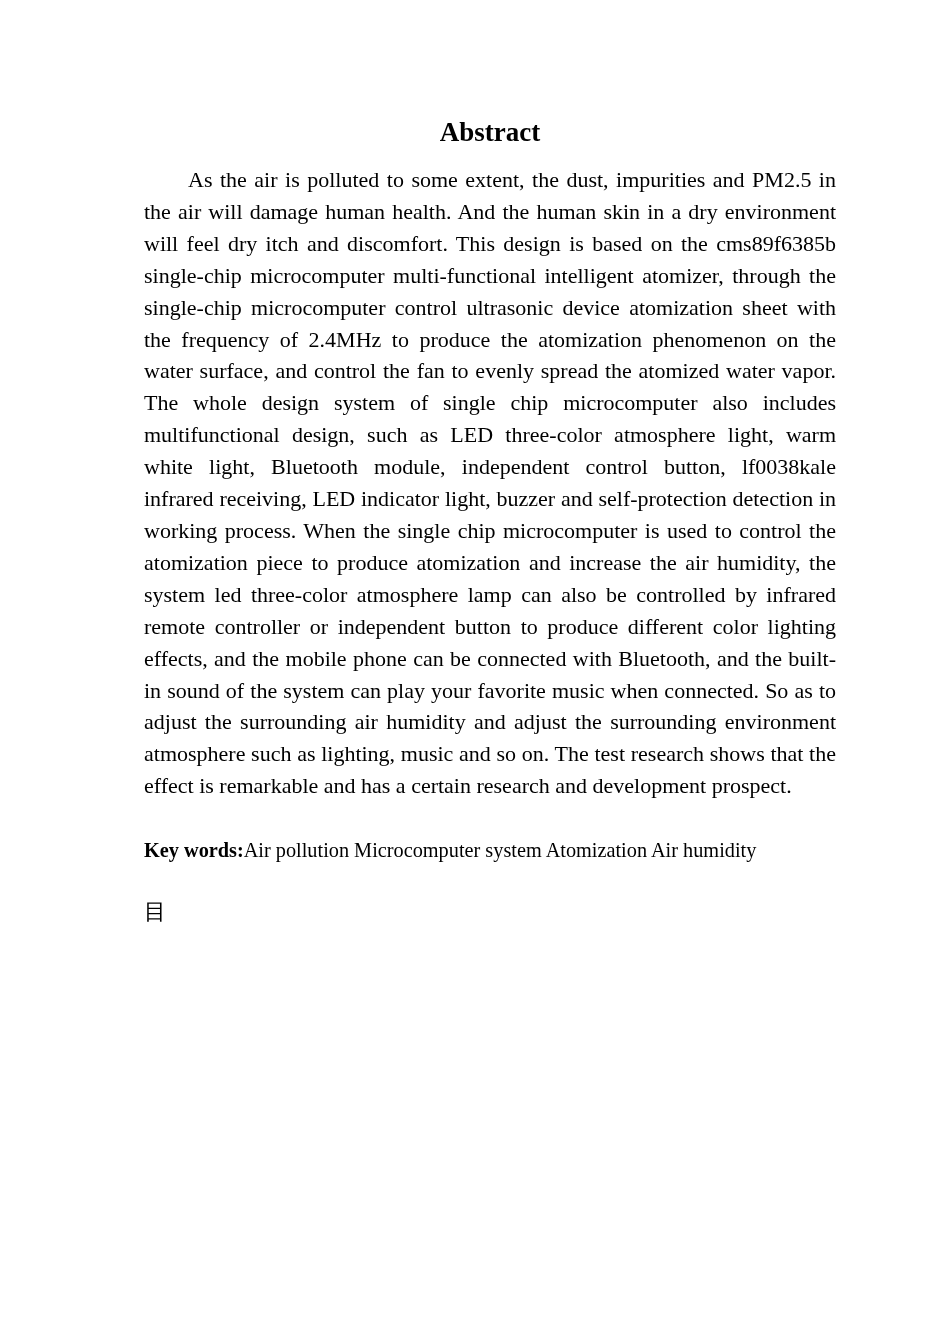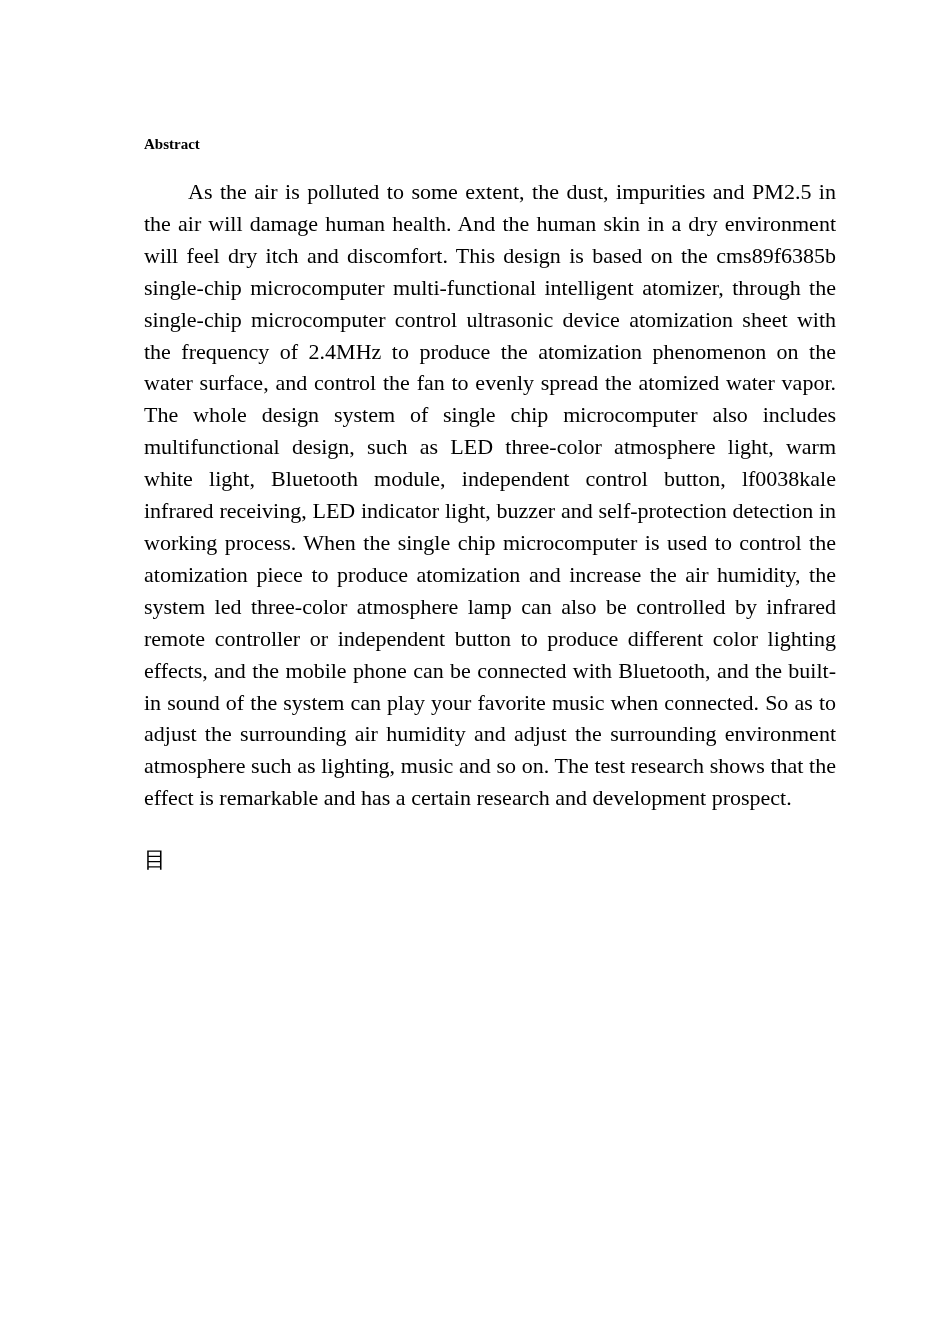--- a/index.html
+++ b/index.html
@@ -15,24 +15,25 @@
       font-family: "Liberation Serif", "DejaVu Serif", serif;
       color: #000000;
     }
     .page {
       position: absolute;
       left: 144px;
       top: 114px;
       width: 692px;
     }
     .title {
+      text-align: center;
       font-weight: bold;
-      font-size: 15px;
+      font-size: 27px;
       line-height: 36px;
-      margin: 12px 0 14px 0;
+      margin: 0 0 14px 0;
       padding-left: 0;
     }
     .abstract-body {
       font-size: 22px;
       line-height: 31.9px;
       text-align: justify;
       text-indent: 44px;
       margin: 0;
     }
     .keywords {
@@ -50,14 +51,15 @@
       line-height: 32px;
       margin: 30px 0 0 0;
     }
   </style>
 </head>
 <body>
 
 <div class="page">
   <h1 class="title">Abstract</h1>
   <p class="abstract-body">As the air is polluted to some extent, the dust, impurities and PM2.5 in the air will damage human health. And the human skin in a dry environment will feel dry itch and discomfort. This design is based on the cms89f6385b single-chip microcomputer multi-functional intelligent atomizer, through the single-chip microcomputer control ultrasonic device atomization sheet with the frequency of 2.4MHz to produce the atomization phenomenon on the water surface, and control the fan to evenly spread the atomized water vapor. The whole design system of single chip microcomputer also includes multifunctional design, such as LED three-color atmosphere light, warm white light, Bluetooth module, independent control button, lf0038kale infrared receiving, LED indicator light, buzzer and self-protection detection in working process. When the single chip microcomputer is used to control the atomization piece to produce atomization and increase the air humidity, the system led three-color atmosphere lamp can also be controlled by infrared remote controller or independent button to produce different color lighting effects, and the mobile phone can be connected with Bluetooth, and the built-in sound of the system can play your favorite music when connected. So as to adjust the surrounding air humidity and adjust the surrounding environment atmosphere such as lighting, music and so on. The test research shows that the effect is remarkable and has a certain research and development prospect.</p>
+  <p class="keywords"><span class="label">Key words:</span><span>Air pollution Microcomputer system Atomization Air humidity</span></p>
   <div class="cjk">目</div>
 </div>
 
 </body></html>

